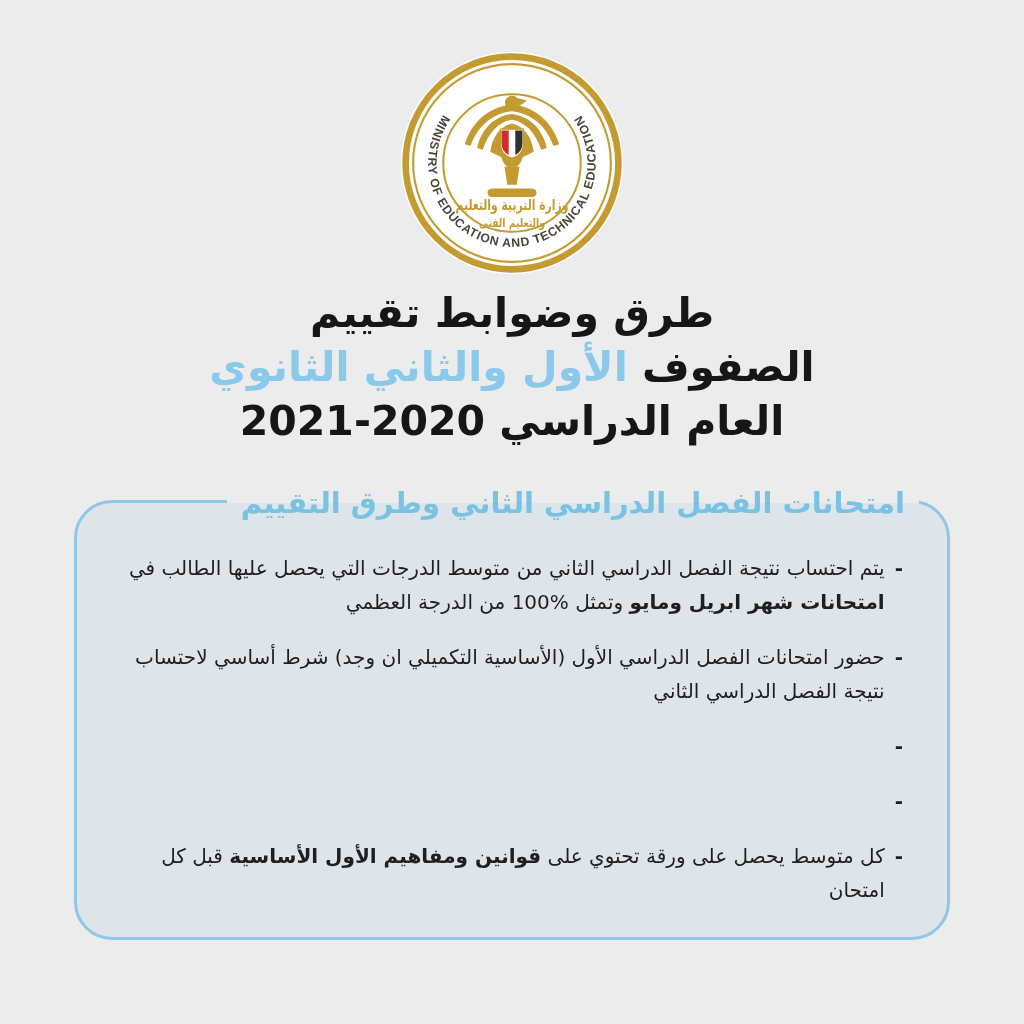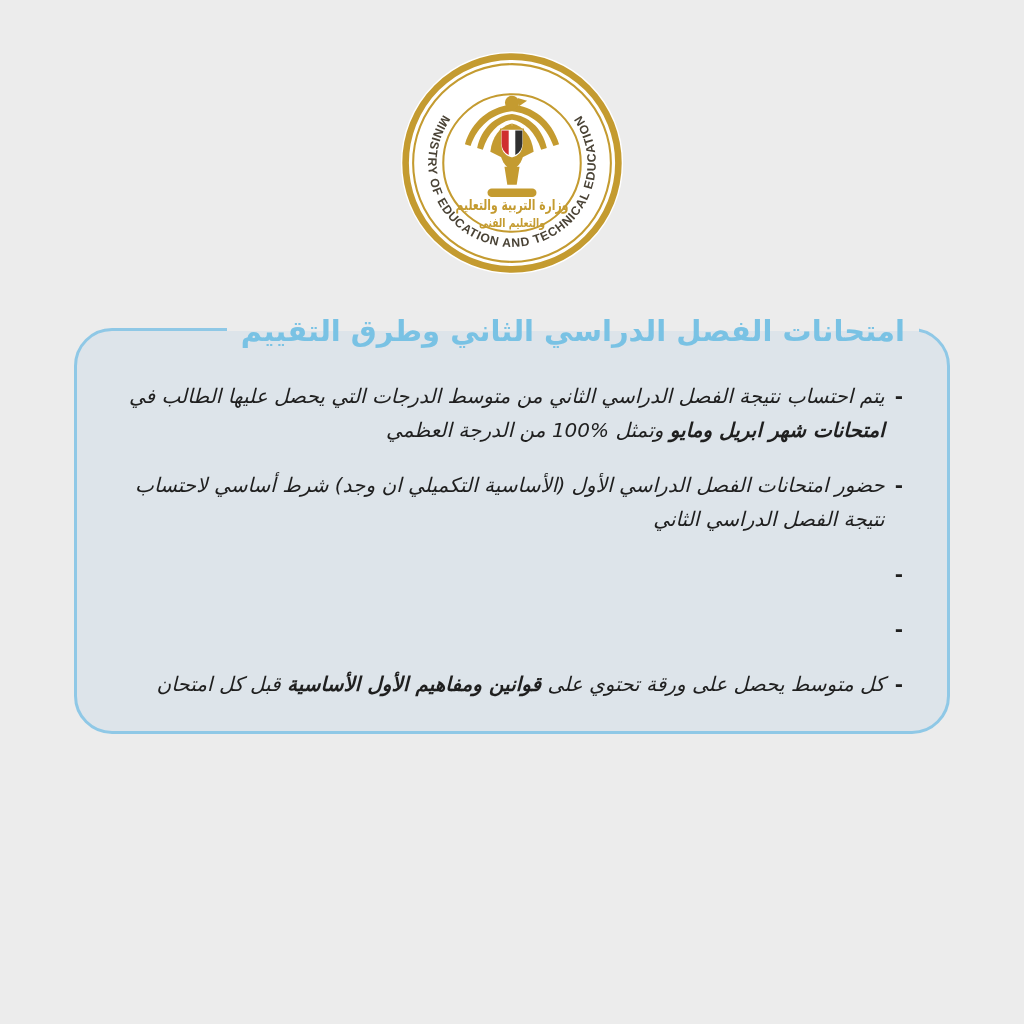--- a/index.html
+++ b/index.html
@@ -56,21 +56,21 @@
     display:flex;
     direction:rtl;
     gap:10px;
     color:#1f1f1f;
     font-size:20px;
     line-height:1.7;
     margin-bottom:21px;
   }
   .bullet:last-child{margin-bottom:0;}
   .dash{flex:0 0 auto;font-weight:bold;}
-  .btext{margin:0;font-style:italic;}
+  .btext{margin:0;}
   .btext b{font-weight:bold;}
 </style>
 </head>
 <body>
 
 <div class="page">
 
   <div class="logo">
     <svg viewBox="0 0 240 240">
 
@@ -105,20 +105,25 @@
         <path d="M108 84 h24 v17 q0 11 -12 14 q-12 -3 -12 -14 Z" fill="#ffffff" stroke="#c49b30" stroke-width="1.5"></path>
         <path d="M109 85.5 h7.5 v26 q-7.5 -4 -7.5 -12 Z" fill="#cf2e2e"></path>
         <path d="M123.5 85.5 h7.5 v14 q0 8 -7.5 12 Z" fill="#303030"></path>
       </g>
 
       <text x="120" y="170" text-anchor="middle" font-size="16" font-weight="bold" fill="#c49b30" textLength="120" lengthAdjust="spacingAndGlyphs">وزارة التربية والتعليم</text>
       <text x="120" y="188" text-anchor="middle" font-size="13" font-weight="bold" fill="#c49b30" textLength="70" lengthAdjust="spacingAndGlyphs">والتعليم الفنى</text>
     </svg>
   </div>
 
+  <div class="title-block">
+    <div>طرق وضوابط تقييم</div>
+    <div><span>الصفوف</span> <span class="accent">الأول والثاني الثانوي</span></div>
+    <div>العام الدراسي 2020-2021</div>
+  </div>
 
   <div class="panel">
     <div class="panel-title">امتحانات الفصل الدراسي الثاني وطرق التقييم</div>
 
     <div class="bullet">
       <span class="dash">-</span>
       <p class="btext"><span>يتم احتساب نتيجة الفصل الدراسي الثاني من متوسط الدرجات التي يحصل عليها الطالب في </span><b>امتحانات شهر ابريل ومايو</b><span> وتمثل %100 من الدرجة العظمي</span></p>
     </div>
 
     <div class="bullet">

